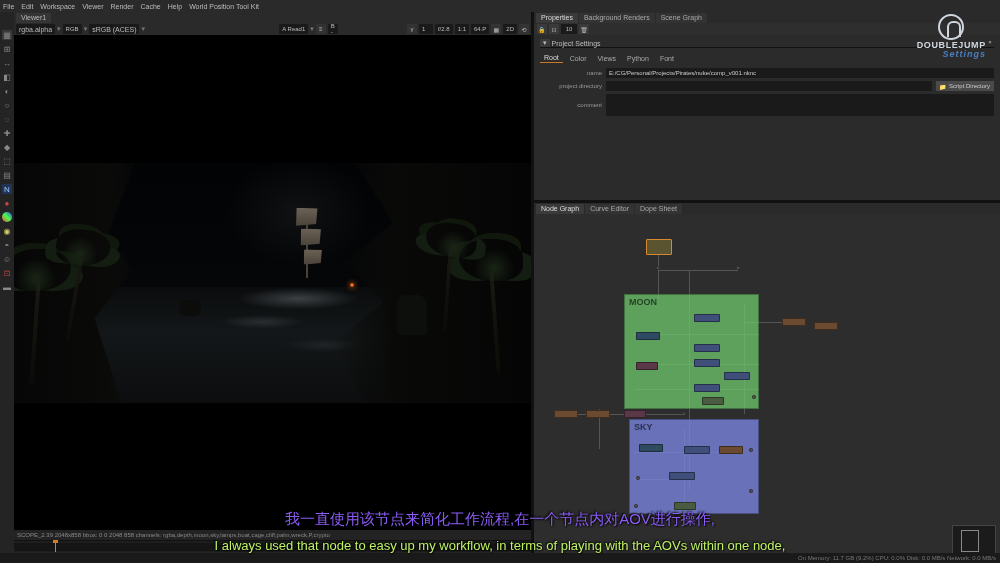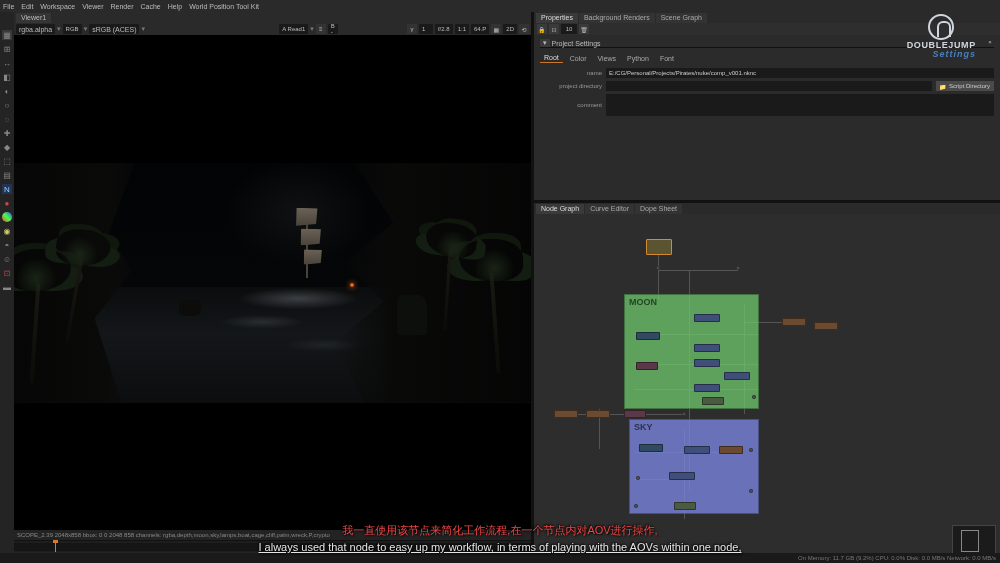--- a/index.html
+++ b/index.html
@@ -110,30 +110,30 @@
   .node.crop{background:#5a3848;width:22px;}
   .node.copy{background:#6a4a30;width:24px;}
   .node.dot{width:4px;height:4px;border-radius:50%;background:#555;padding:0;}
   .wire{position:absolute;background:#555;height:1px;}
   .wirev{position:absolute;background:#555;width:1px;}
 
   
   .bottombar{position:absolute;left:0;right:0;bottom:0;height:10px;background:#1a1a1a;display:flex;align-items:center;justify-content:flex-end;padding:0 4px;font-size:6px;color:#777;}
 
   
-  .logo{position:absolute;right:24px;top:14px;text-align:center;color:#cfd6dd;pointer-events:none;}
+  .logo{position:absolute;right:14px;top:14px;text-align:center;color:#cfd6dd;pointer-events:none;}
   .logo .circ{width:26px;height:26px;border:2px solid #cfd6dd;border-radius:50%;margin:0 auto 1px;position:relative;}
   .logo .circ::before{content:"";position:absolute;left:7px;top:5px;width:10px;height:14px;border:2px solid #cfd6dd;border-bottom:none;border-radius:6px 6px 0 0;}
   .logo .t1{font-size:9px;font-weight:bold;letter-spacing:.6px;line-height:9px;}
   .logo .t2{font-size:9px;font-style:italic;color:#4a7fbf;font-weight:bold;letter-spacing:1px;margin-left:26px;line-height:9px;}
 
   
   .subtitle{position:absolute;left:0;right:0;text-align:center;font-family:"Microsoft YaHei",Arial,sans-serif;text-shadow:1px 1px 2px #000,-1px -1px 2px #000;pointer-events:none;}
-  .sub-zh{bottom:25px;font-size:11px;color:#ef4444;}
-  .sub-en{bottom:10px;font-size:11px;color:#e5e5e5;text-decoration:underline;}
+  .sub-zh{bottom:34px;font-size:15px;color:#8b5cf6;}
+  .sub-en{bottom:10px;font-size:13px;color:#bef264;}
 </style>
 </head>
 <body>
 
 <div class="root">
 
   <div class="menubar">
     <span class="item">File</span>
     <span class="item">Edit</span>
     <span class="item">Workspace</span>

